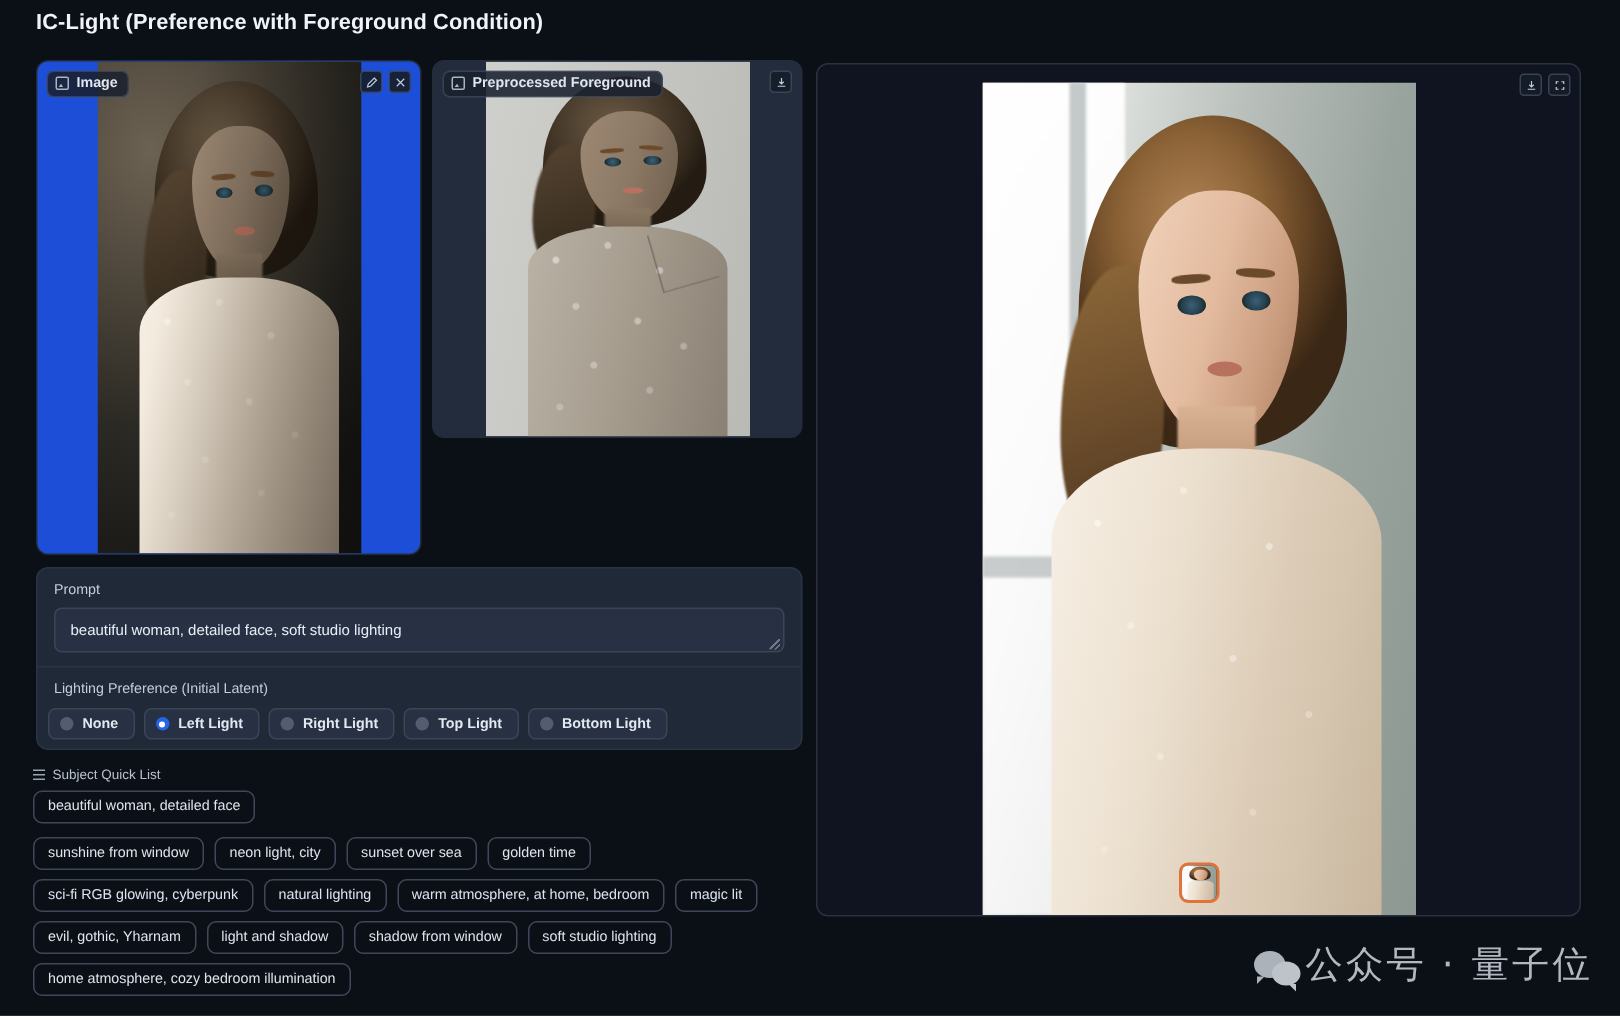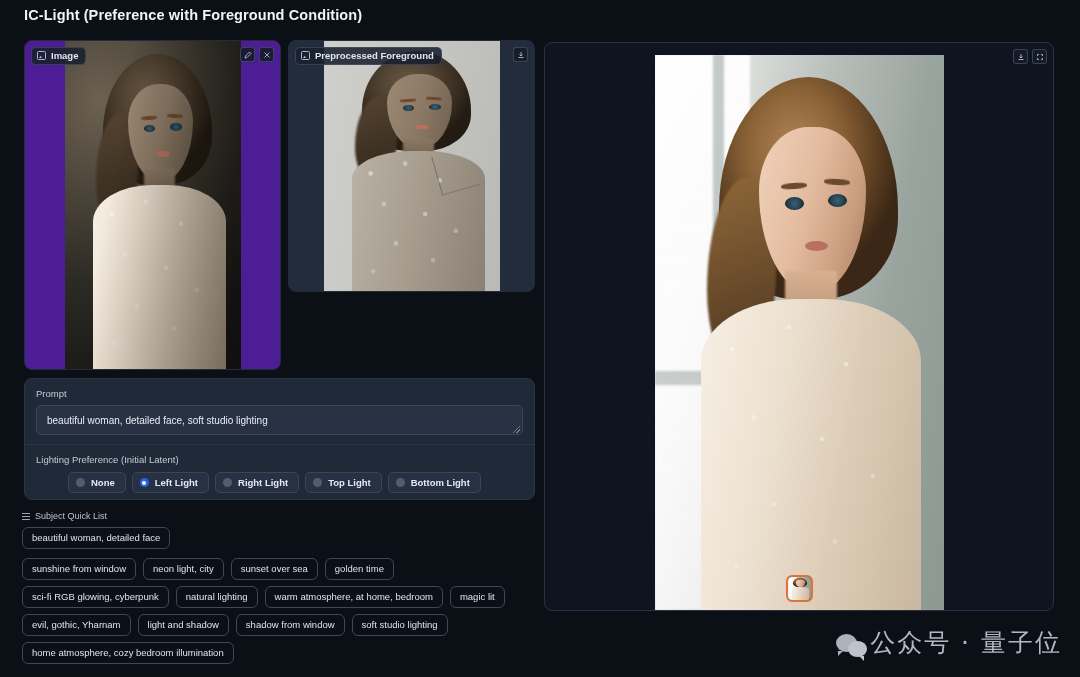--- a/index.html
+++ b/index.html
@@ -56,21 +56,21 @@
   .tool-btn {
     width: 15px; height: 15px; border-radius: 3px;
     background: rgba(22,29,41,.9);
     border: 1px solid rgba(92,106,128,.5);
     display: flex; align-items: center; justify-content: center;
     cursor: pointer;
   }
   .tool-btn svg { width: 8px; height: 8px; stroke: #c3ccd9; fill: none; stroke-width: 1.6; }
 
   
-  #panel-image { left: 24px; top: 40px; width: 257px; height: 330px; background: #4c1d95; }
+  #panel-image { left: 24px; top: 40px; width: 257px; height: 330px; background: #1d4ed8; }
   #panel-prep  { left: 288px; top: 40px; width: 247px; height: 252px; background: #222c3c; }
   .photo-wrap { position: absolute; inset: 0; display: flex; align-items: stretch; justify-content: center; }
   .photo { width: 176px; height: 100%; position: relative; overflow: hidden; }
 
   
   .portrait { position: absolute; inset: 0; }
   .p-bg { position: absolute; inset: 0; }
   .p-bg.dark {
     background:
       radial-gradient(120% 80% at 20% 18%, #6c6253 0%, #4a4338 38%, #2c2a24 70%, #1d1c19 100%);
@@ -185,21 +185,21 @@
     font-size: 10px; color: #e8eef6; padding: 8px 10px;
     display: flex; align-items: center;
   }
   .resize-grip {
     position: absolute; right: 2px; bottom: 1px; width: 7px; height: 7px;
     background:
       linear-gradient(135deg, transparent 45%, #70798a 45%, #70798a 55%, transparent 55%),
       linear-gradient(135deg, transparent 70%, #70798a 70%, #70798a 80%, transparent 80%);
   }
   .divider { height: 1px; background: #2b3443; margin: 9px 0 0 0; }
-  .radio-row { display: flex; gap: 6px; padding: 0 17px; margin-top: 7px; margin-left: 26px; }
+  .radio-row { display: flex; gap: 6px; padding: 0 7px; margin-top: 7px; }
   .radio {
     display: flex; align-items: center; gap: 6px;
     border: 1px solid #3b4556; border-radius: 5px;
     background: #273143;
     padding: 4px 10px 4px 7px;
     font-size: 9.5px; color: #e3e9f1; font-weight: bold; cursor: pointer;
     white-space: nowrap;
   }
   .radio .dot {
     width: 9px; height: 9px; border-radius: 50%;

